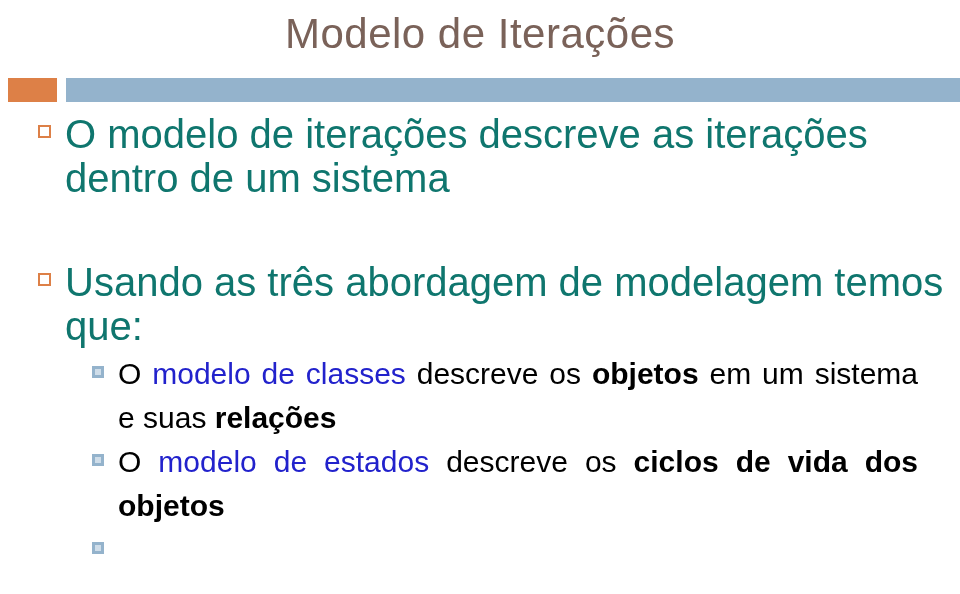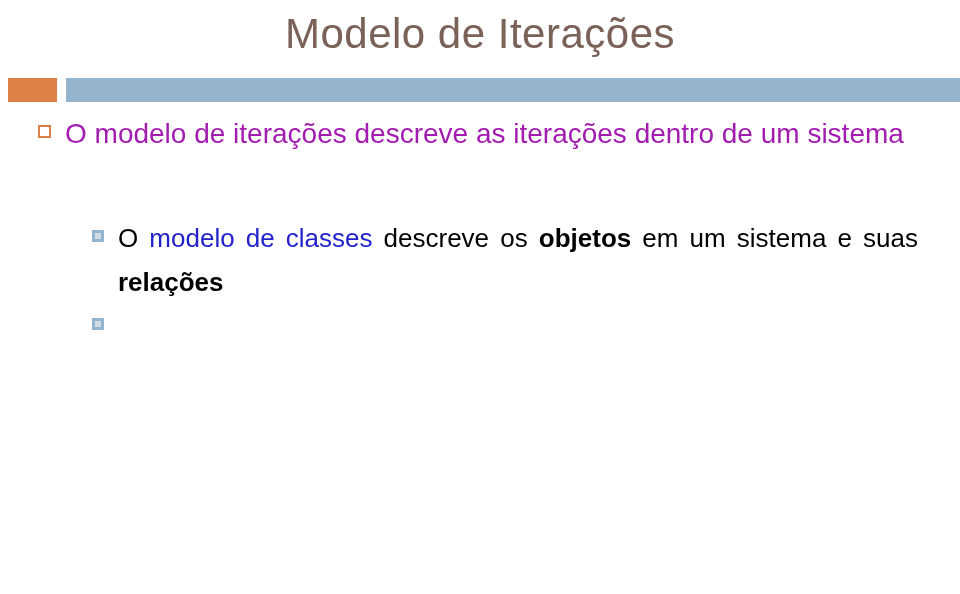--- a/index.html
+++ b/index.html
@@ -62,40 +62,40 @@
     position: absolute;
     left: 0;
     top: 112px;
     width: 960px;
     height: 482px;
   }
 
   .bullet-l1 {
     position: relative;
     padding-left: 65px;
-    font-size: 28px;
+    font-size: 40px;
     line-height: 44px;
-    color: #a21caf;
+    color: #0f766e;
     margin-bottom: 4px;
   }
   .bullet-l1 .marker {
     position: absolute;
     left: 38px;
     top: 13px;
     width: 13px;
     height: 13px;
     box-sizing: border-box;
     border: 2px solid #dd8047;
     background: #ffffff;
   }
 
   .bullet-l2 {
     position: relative;
     padding-left: 118px;
-    font-size: 26px;
+    font-size: 30px;
     line-height: 44px;
     color: #000000;
     text-align: justify;
     padding-right: 42px;
   }
   .bullet-l2 .marker {
     position: absolute;
     left: 92px;
     top: 14px;
     width: 12px;
@@ -125,27 +125,32 @@
 
 <div class="body-area">
 
   <div class="bullet-l1">
     <span class="marker"></span>
     <span class="runs"><span>O modelo de iterações descreve as iterações dentro de um sistema</span></span>
   </div>
 
   <div class="gap-1"></div>
 
+  <div class="bullet-l1">
+    <span class="marker"></span>
+    <span class="runs"><span>Usando as três abordagem de modelagem temos que:</span></span>
+  </div>
 
   <div class="bullet-l2">
     <span class="marker"></span>
     <span class="runs text-wrap"><span>O </span><span class="blue">modelo de classes</span><span> descreve os </span><span class="bold">objetos</span><span> em um sistema e suas </span><span class="bold">relações</span></span>
   </div>
 
   <div class="bullet-l2">
     <span class="marker"></span>
+    <span class="runs text-wrap"><span>O </span><span class="blue">modelo de estados</span><span> descreve os </span><span class="bold">ciclos de vida dos objetos</span></span>
   </div>
 
   <div class="bullet-l2">
     <span class="marker"></span>
   </div>
 
 </div>
 
 </body></html>

